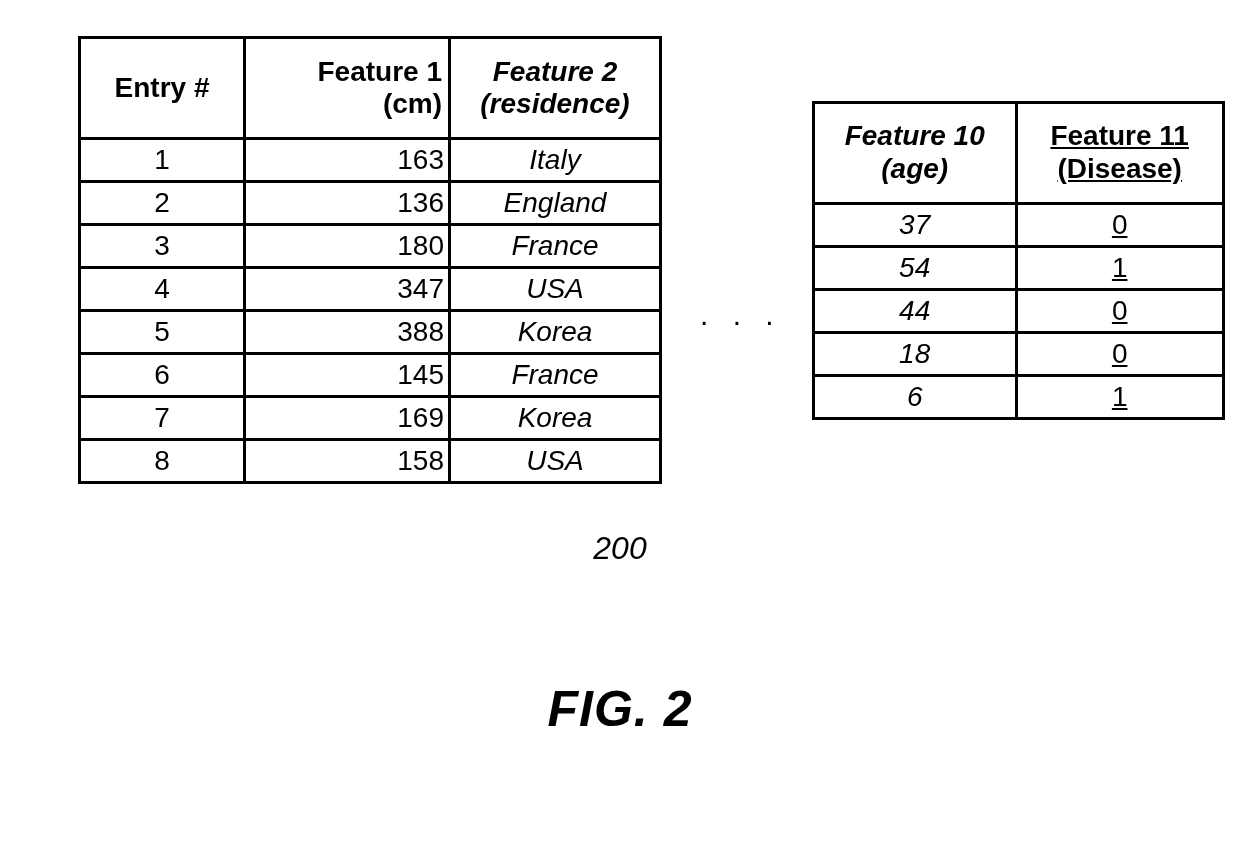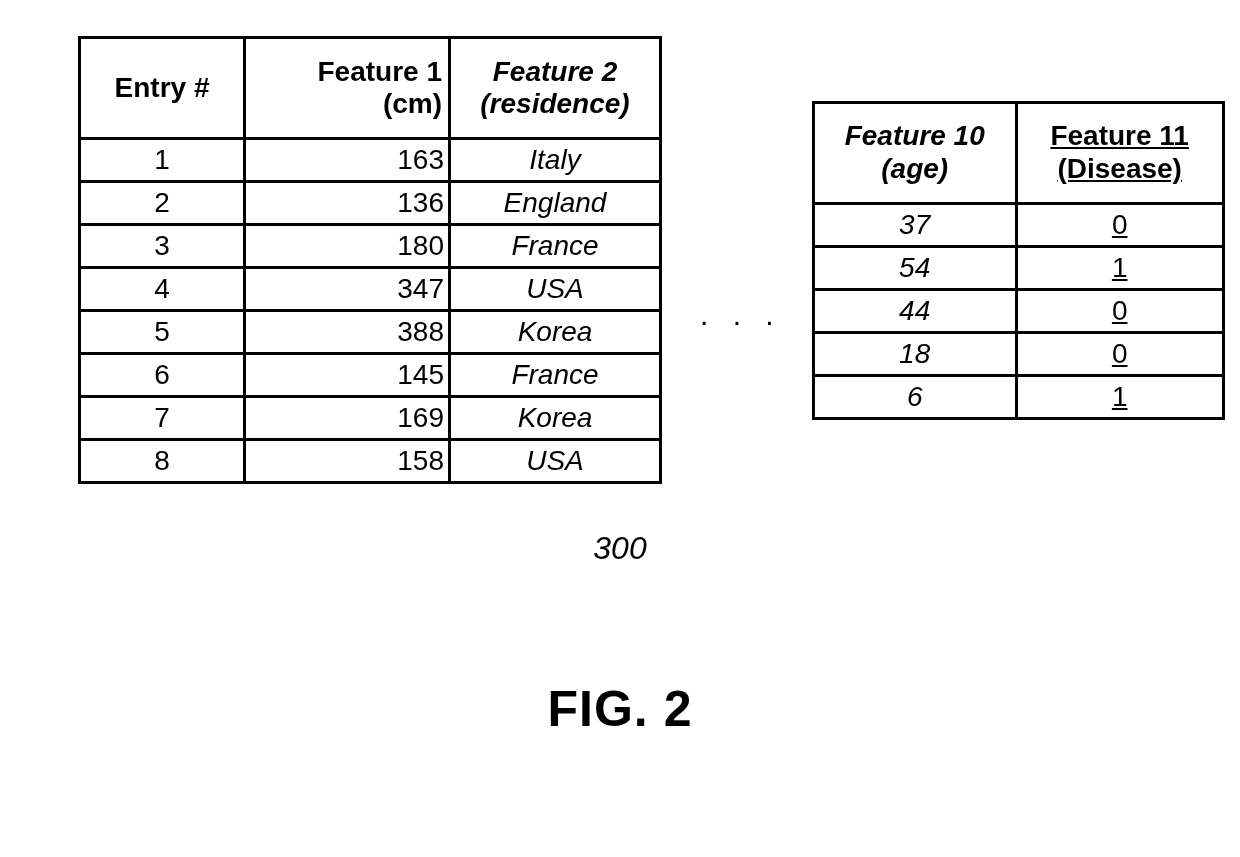--- a/index.html
+++ b/index.html
@@ -69,20 +69,21 @@
     font-style: italic;
     font-size: 32px;
     font-weight: 400;
   }
 
   .fig-caption {
     position: absolute;
     top: 680px;
     width: 1240px;
     text-align: center;
+    font-style: italic;
     font-weight: 900;
     font-size: 50px;
     letter-spacing: 1px;
   }
 </style>
 </head>
 <body>
 
 <div class="page">
 
@@ -168,17 +169,17 @@
         </tr>
         <tr>
           <td>6</td>
           <td>1</td>
         </tr>
       </tbody>
     </table>
 
   </div>
 
-  <div class="ref-num">300</div>
+  <div class="ref-num">200</div>
 
   <div class="fig-caption">FIG. 2</div>
 
 </div>
 
 </body></html>

